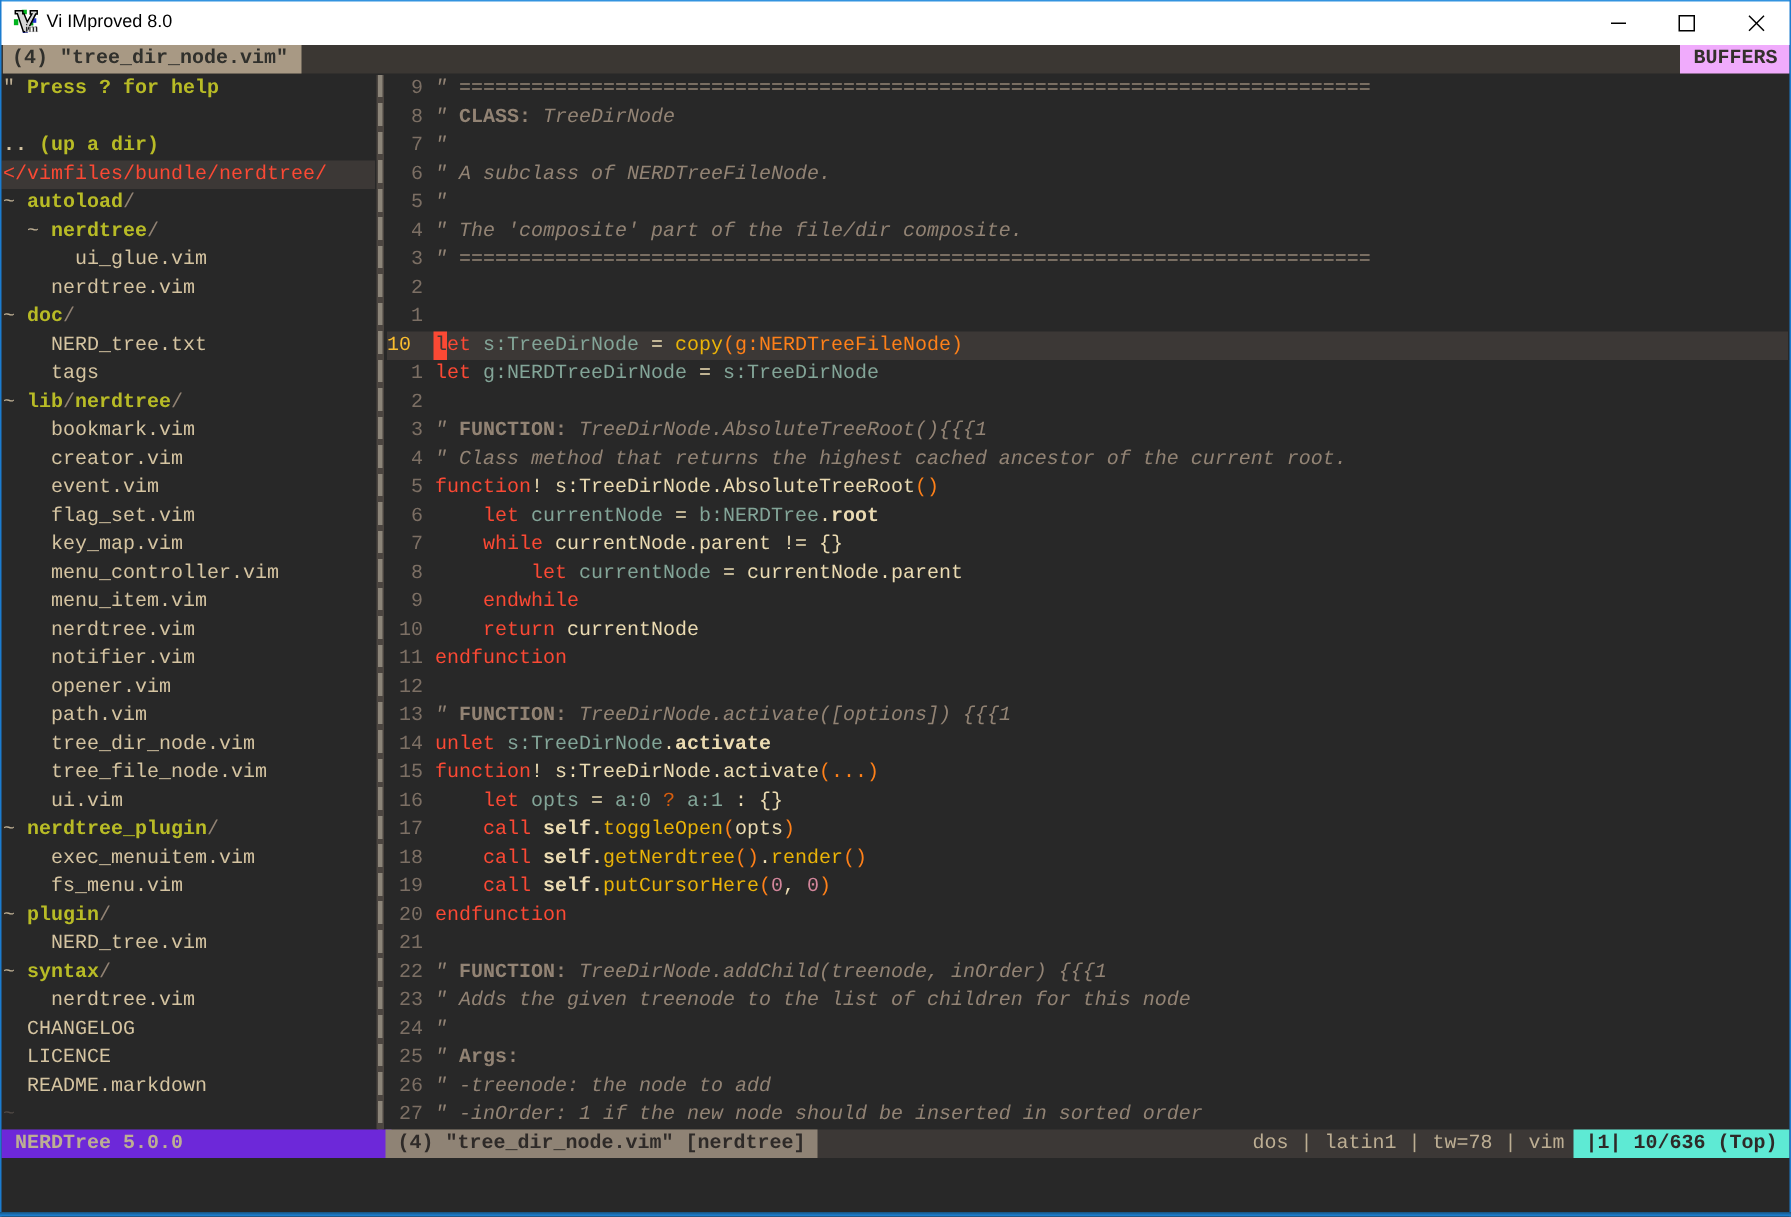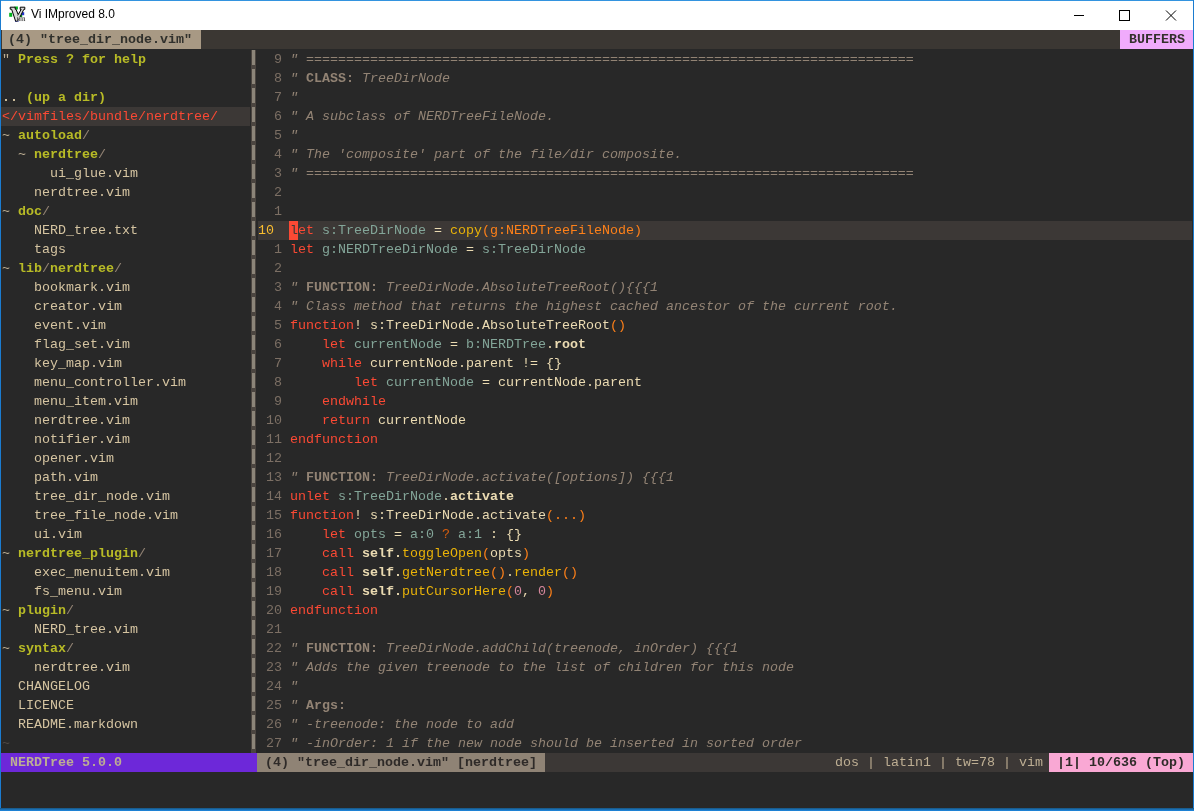--- a/index.html
+++ b/index.html
@@ -42,21 +42,21 @@
 .cur{color:#3c3836}
 #code{color:#ebdbb2}
 #sidebar{color:#d5c4a1}
 
 #st{left:1px;top:753px;width:1192px;height:19px;background:#3c3836}
 #stA{left:0;top:0;width:260px;height:19px;background:#6d28d9}
 #stA span{position:absolute;left:9px;line-height:19px;font-weight:bold;color:#bdae93}
 #stB{left:256px;top:0;width:288px;height:19px;background:#8f8375}
 #stB span{position:absolute;left:8px;line-height:19px;font-weight:bold;color:#2e2a28}
 #stC{left:834px;top:0;line-height:19px;font-weight:normal;color:#bdae93}
-#stD{left:1048px;top:0;width:144px;height:19px;background:#f9a8d4}
+#stD{left:1048px;top:0;width:144px;height:19px;background:#5eead4}
 #stD span{position:absolute;left:8px;line-height:19px;font-weight:bold;color:#2e2a28}
 #cmdline{left:1px;top:772px;width:1192px;height:36px;background:#282828}
 </style></head>
 <body>
 <div id="frame">
 <div id="titlebar" class="abs"></div>
 <svg class="abs" style="left:9px;top:6px" width="17" height="17" viewBox="0 0 17 17">
 <rect x="5.5" y="0.5" width="3.4" height="3" fill="#00b41e"></rect>
 <rect x="0.2" y="6.8" width="3" height="4" fill="#00b41e"></rect>
 <rect x="8.6" y="7.6" width="4.6" height="3.4" fill="#009a1a"></rect>

